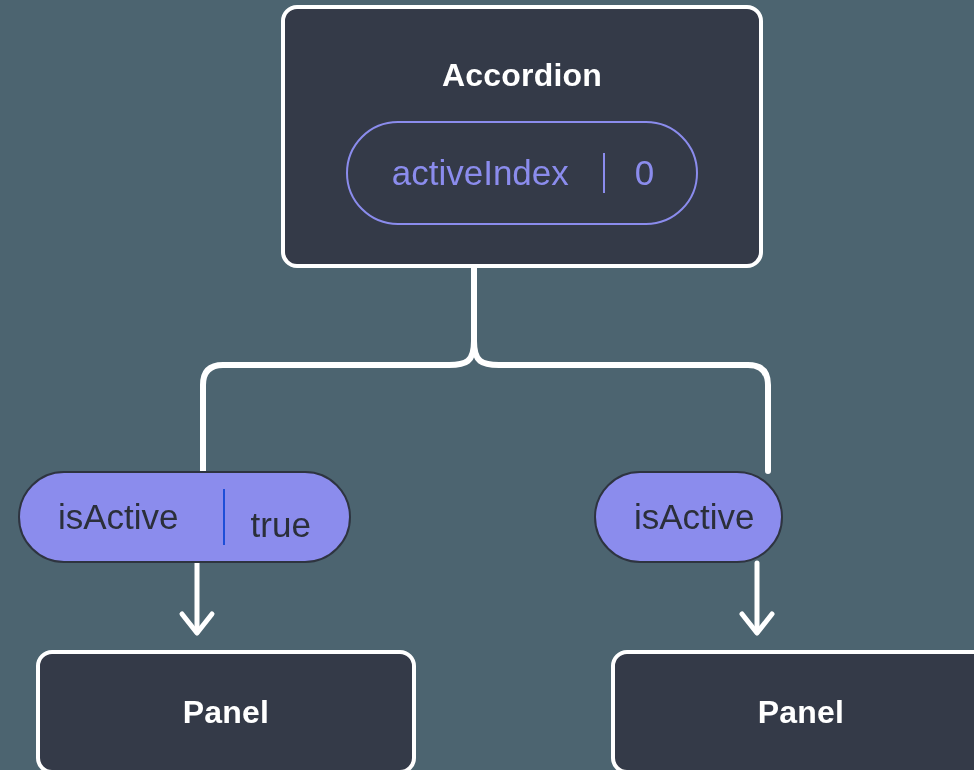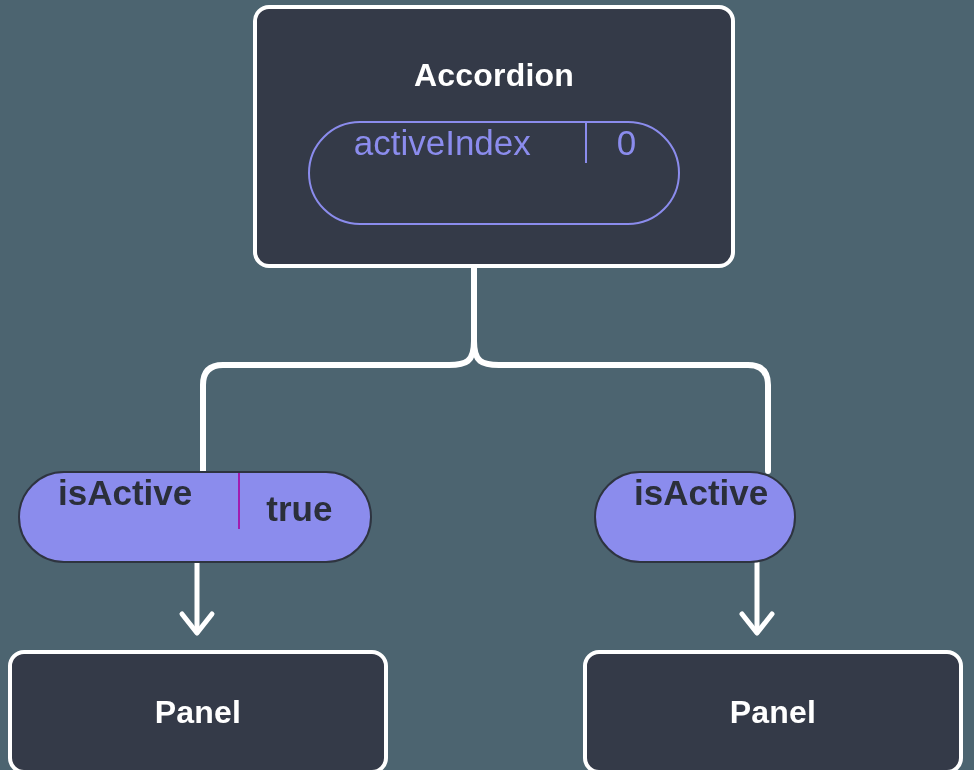--- a/index.html
+++ b/index.html
@@ -41,20 +41,21 @@
   }
 
   
   .comp-box {
     background: #343a48;
     border: 4px solid #ffffff;
     border-radius: 16px;
     display: flex;
     flex-direction: column;
     align-items: center;
+    margin-left: 28px;
   }
   .comp-title {
     color: #ffffff;
     font-size: 32px;
     font-weight: 700;
     letter-spacing: 0.2px;
     line-height: 1;
     white-space: nowrap;
   }
 
@@ -75,25 +76,24 @@
     width: 380px;
     height: 124px;
     justify-content: center;
   }
   #node-panel-left  { left: 8px;   top: 650px; }
   #node-panel-right { left: 583px; top: 650px; }
 
   
   .pill {
     display: flex;
-    align-items: flex-start;
+    align-items: center;
     border-radius: 999px;
     overflow: hidden;
     box-sizing: border-box;
-    gap: 20px;
   }
   .pill .cell {
     display: flex;
     align-items: center;
     justify-content: center;
     white-space: nowrap;
     box-sizing: border-box;
   }
 
   
@@ -115,26 +115,27 @@
 
   
   .pill-filled {
     height: 92px;
     background: #8b8ced;
     border: 2px solid #2e3440;
   }
   .pill-filled .cell {
     color: #2b2f3a;
     font-size: 35px;
-    font-weight: 700;
+    font-weight: 400;
   }
   .pill-filled .cell-key   { padding: 0 26px 0 38px; }
   .pill-filled .cell-value {
     padding: 16px 38px 0 26px;
-    border-left: 2px solid #a21caf;
+    border-left: 2px solid #1d4ed8;
+    margin-left: 18px;
   }
 
   #node-state-left  { left: 18px;  top: 471px; }
   #node-state-right { left: 594px; top: 471px; }
 </style>
 </head>
 <body>
 
 <div id="diagram">
 

